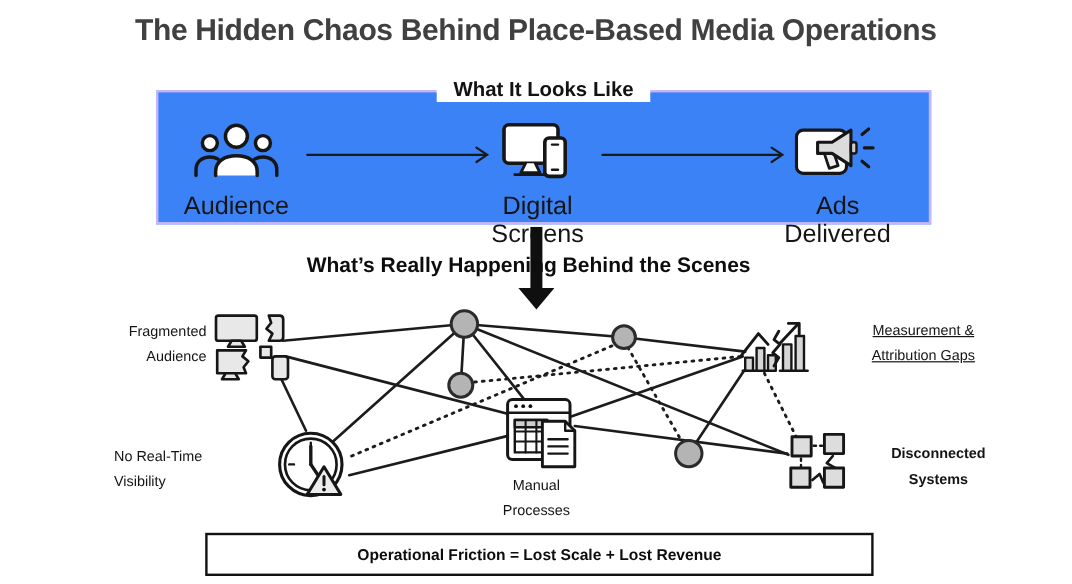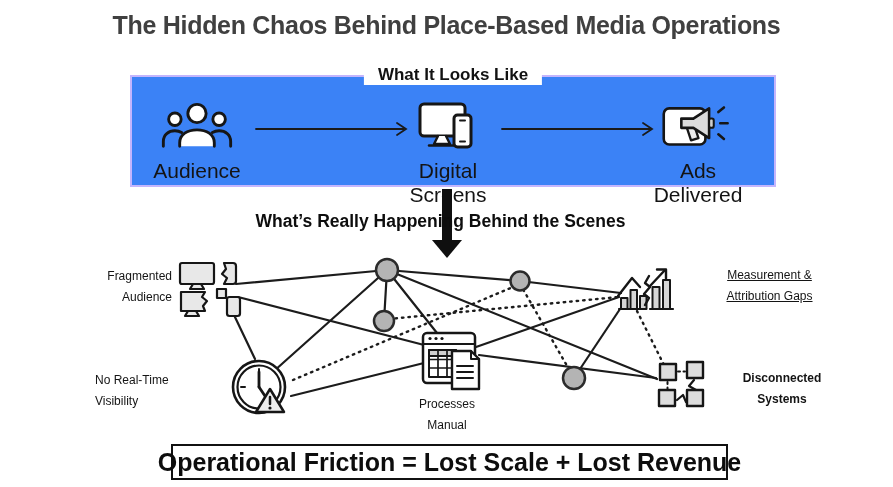--- a/index.html
+++ b/index.html
@@ -35,21 +35,21 @@
   .network-svg{position:absolute;left:0;top:0;z-index:1;}
   .net-label{position:absolute;z-index:2;font-size:12px;line-height:21px;color:#141414;}
   .lbl-frag{left:60px;top:266px;width:112px;text-align:right;}
   .lbl-rt{left:95px;top:370px;width:130px;text-align:left;}
   .lbl-manual{left:387px;top:394px;width:120px;text-align:center;}
   .lbl-measure{left:672px;top:265px;width:195px;text-align:center;text-decoration:underline;}
   .lbl-disc{left:712px;top:368px;width:140px;text-align:center;font-weight:bold;}
   .conclusion-box{
     position:absolute;left:171px;top:444px;width:553px;height:32px;
     border:2.5px solid #111;display:flex;align-items:center;justify-content:center;
-    font-size:25px;font-weight:700;color:#0d0d0d;white-space:nowrap;z-index:2;background:#fff;
+    font-size:13px;font-weight:700;color:#0d0d0d;white-space:nowrap;z-index:2;background:#fff;
   }
 </style>
 </head>
 <body>
 
 <div class="canvas">
 
   <h1 class="page-title">The Hidden Chaos Behind Place-Based Media Operations</h1>
 
   <div class="surface-box">
@@ -211,22 +211,22 @@
 
   <div class="net-label lbl-frag">
     <div>Fragmented</div>
     <div>Audience</div>
   </div>
   <div class="net-label lbl-rt">
     <div>No Real-Time</div>
     <div>Visibility</div>
   </div>
   <div class="net-label lbl-manual">
+    <div>Manual</div>
     <div>Processes</div>
-    <div>Manual</div>
   </div>
   <div class="net-label lbl-measure">
     <div>Measurement &amp;</div>
     <div>Attribution Gaps</div>
   </div>
   <div class="net-label lbl-disc">
     <div>Disconnected</div>
     <div>Systems</div>
   </div>
 

